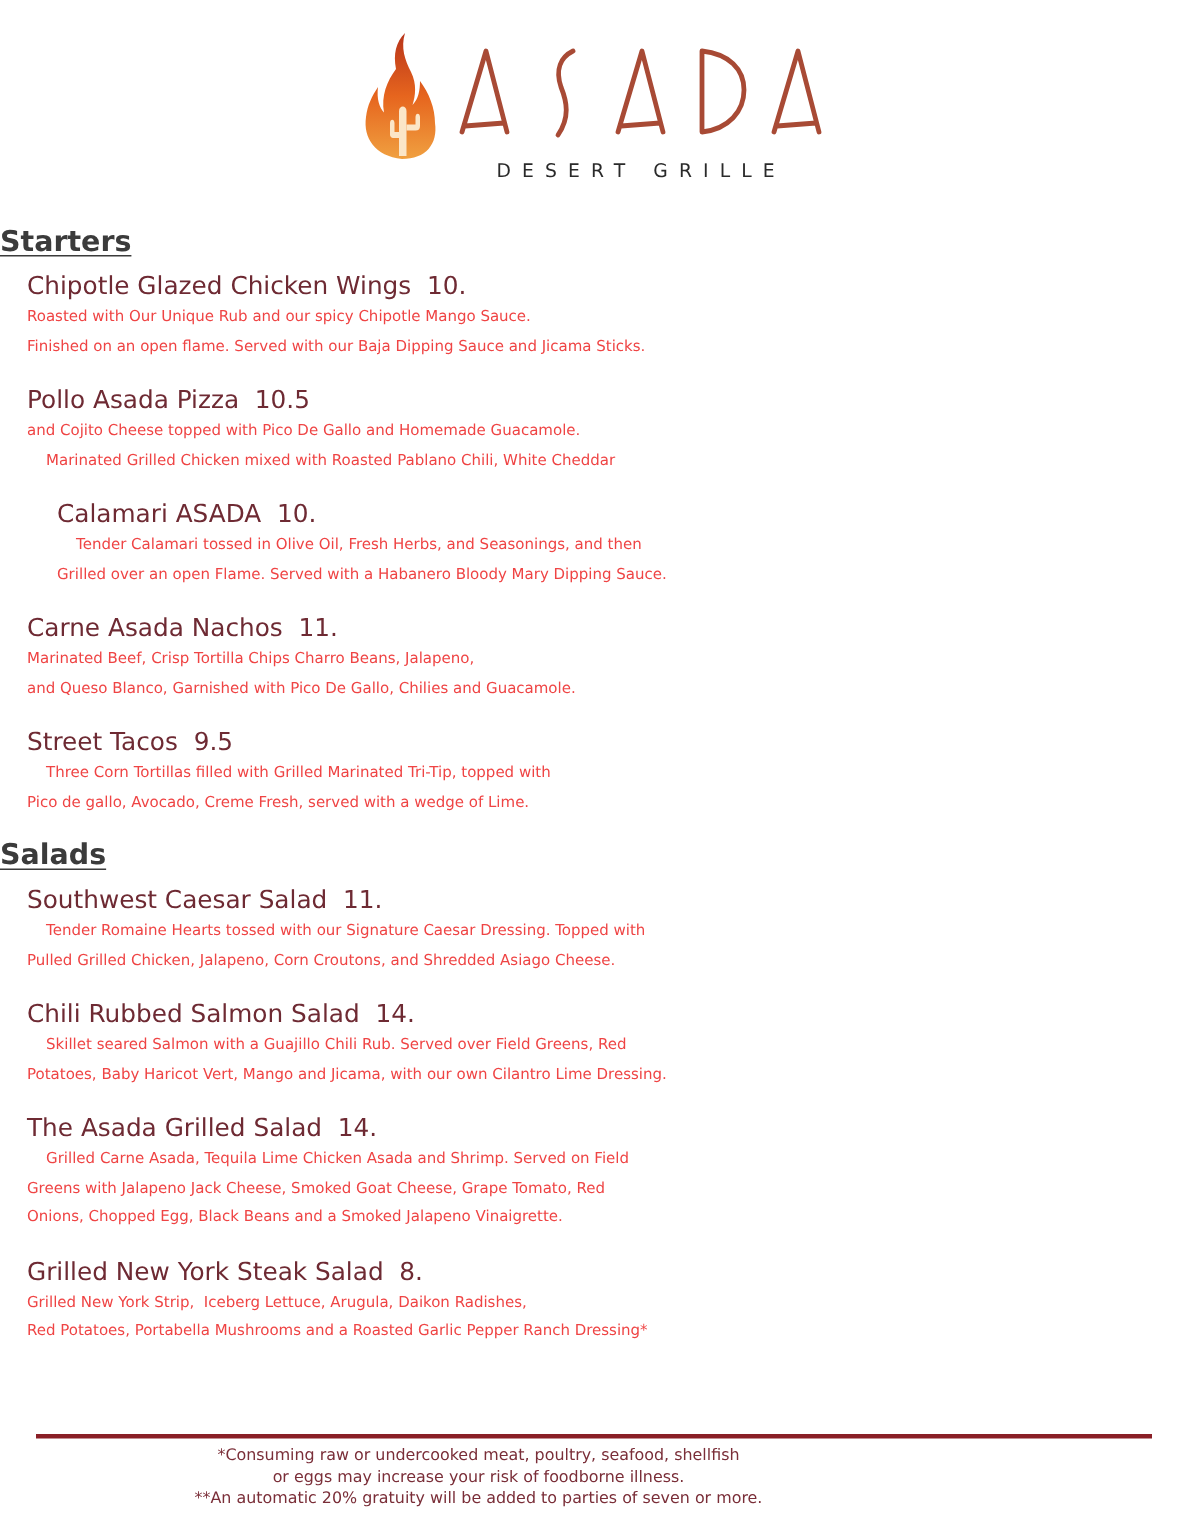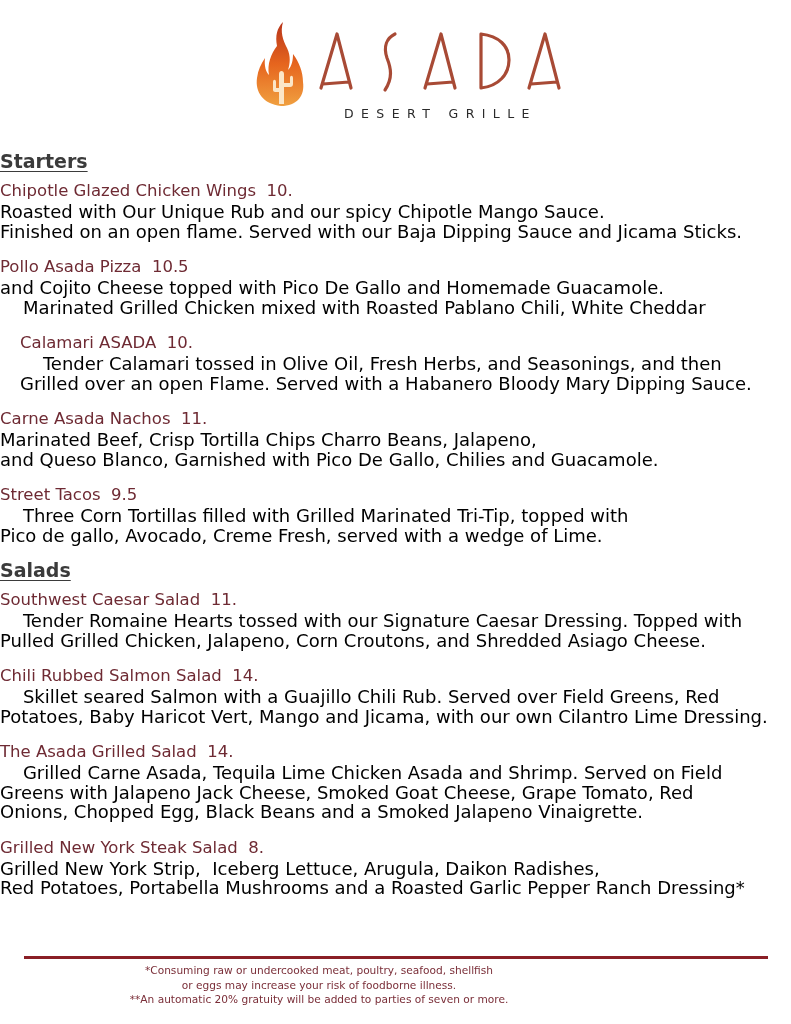--- a/index.html
+++ b/index.html
@@ -1,29 +1,29 @@
 <!DOCTYPE html>
 <html><head>
 <meta charset="utf-8">
 <style>
   html, body { margin: 0; padding: 0; background: #ffffff; }
   body { width: 791px; height: 1024px; position: relative; overflow: hidden;
          font-family: "DejaVu Sans", sans-serif; color: #7a2e38; }
-  .logo { position: absolute; left: 17px; top: 14px; width: 718px; height: 110px; }
+  .logo { position: absolute; left: 4px; top: 14px; width: 718px; height: 110px; }
   .flame { position: absolute; left: 236px; top: 8px; width: 56px; height: 84px; }
   .logo-letters { position: absolute; left: 294px; top: 16px; display: flex; gap: 0; }
   .logo-letter { display: block; width: 52px; height: 64px; }
   .tagline { position: absolute; left: 327px; top: 92px; font-size: 12.5px; letter-spacing: 7.4px;
              color: #2a2a2a; font-family: "DejaVu Sans", sans-serif; white-space: nowrap; }
   .content { position: absolute; left: 0; top: 148px; width: 791px; }
   .section-title { font-size: 19px; color: #3b3b3b; text-decoration: underline; text-underline-offset: 3px;
                    text-decoration-thickness: 1px; margin: 0; line-height: 26px; }
-  .item { margin: 0; }
+  .item { margin: 0; padding-left: 18px; }
   .item-name { font-size: 16.5px; line-height: 23px; color: #6e2a33; white-space: pre; }
-  .item-desc { font-size: 18px; line-height: 19.5px; color: #000000; white-space: pre; }
+  .item-desc { font-size: 10px; line-height: 19.5px; color: #ef4444; white-space: pre; }
   .rule { position: absolute; left: 24px; top: 956px; width: 744px; height: 3px; background: #8a1f26; }
   .footer { position: absolute; left: 0; top: 963px; width: 638px; text-align: center; font-size: 10.6px;
             line-height: 14.5px; color: #7a2e38; }
   .footer div { white-space: pre; }
 </style>
 </head>
 <body>
 
 <div class="logo">
   <svg class="flame" viewBox="0 0 56 84">

